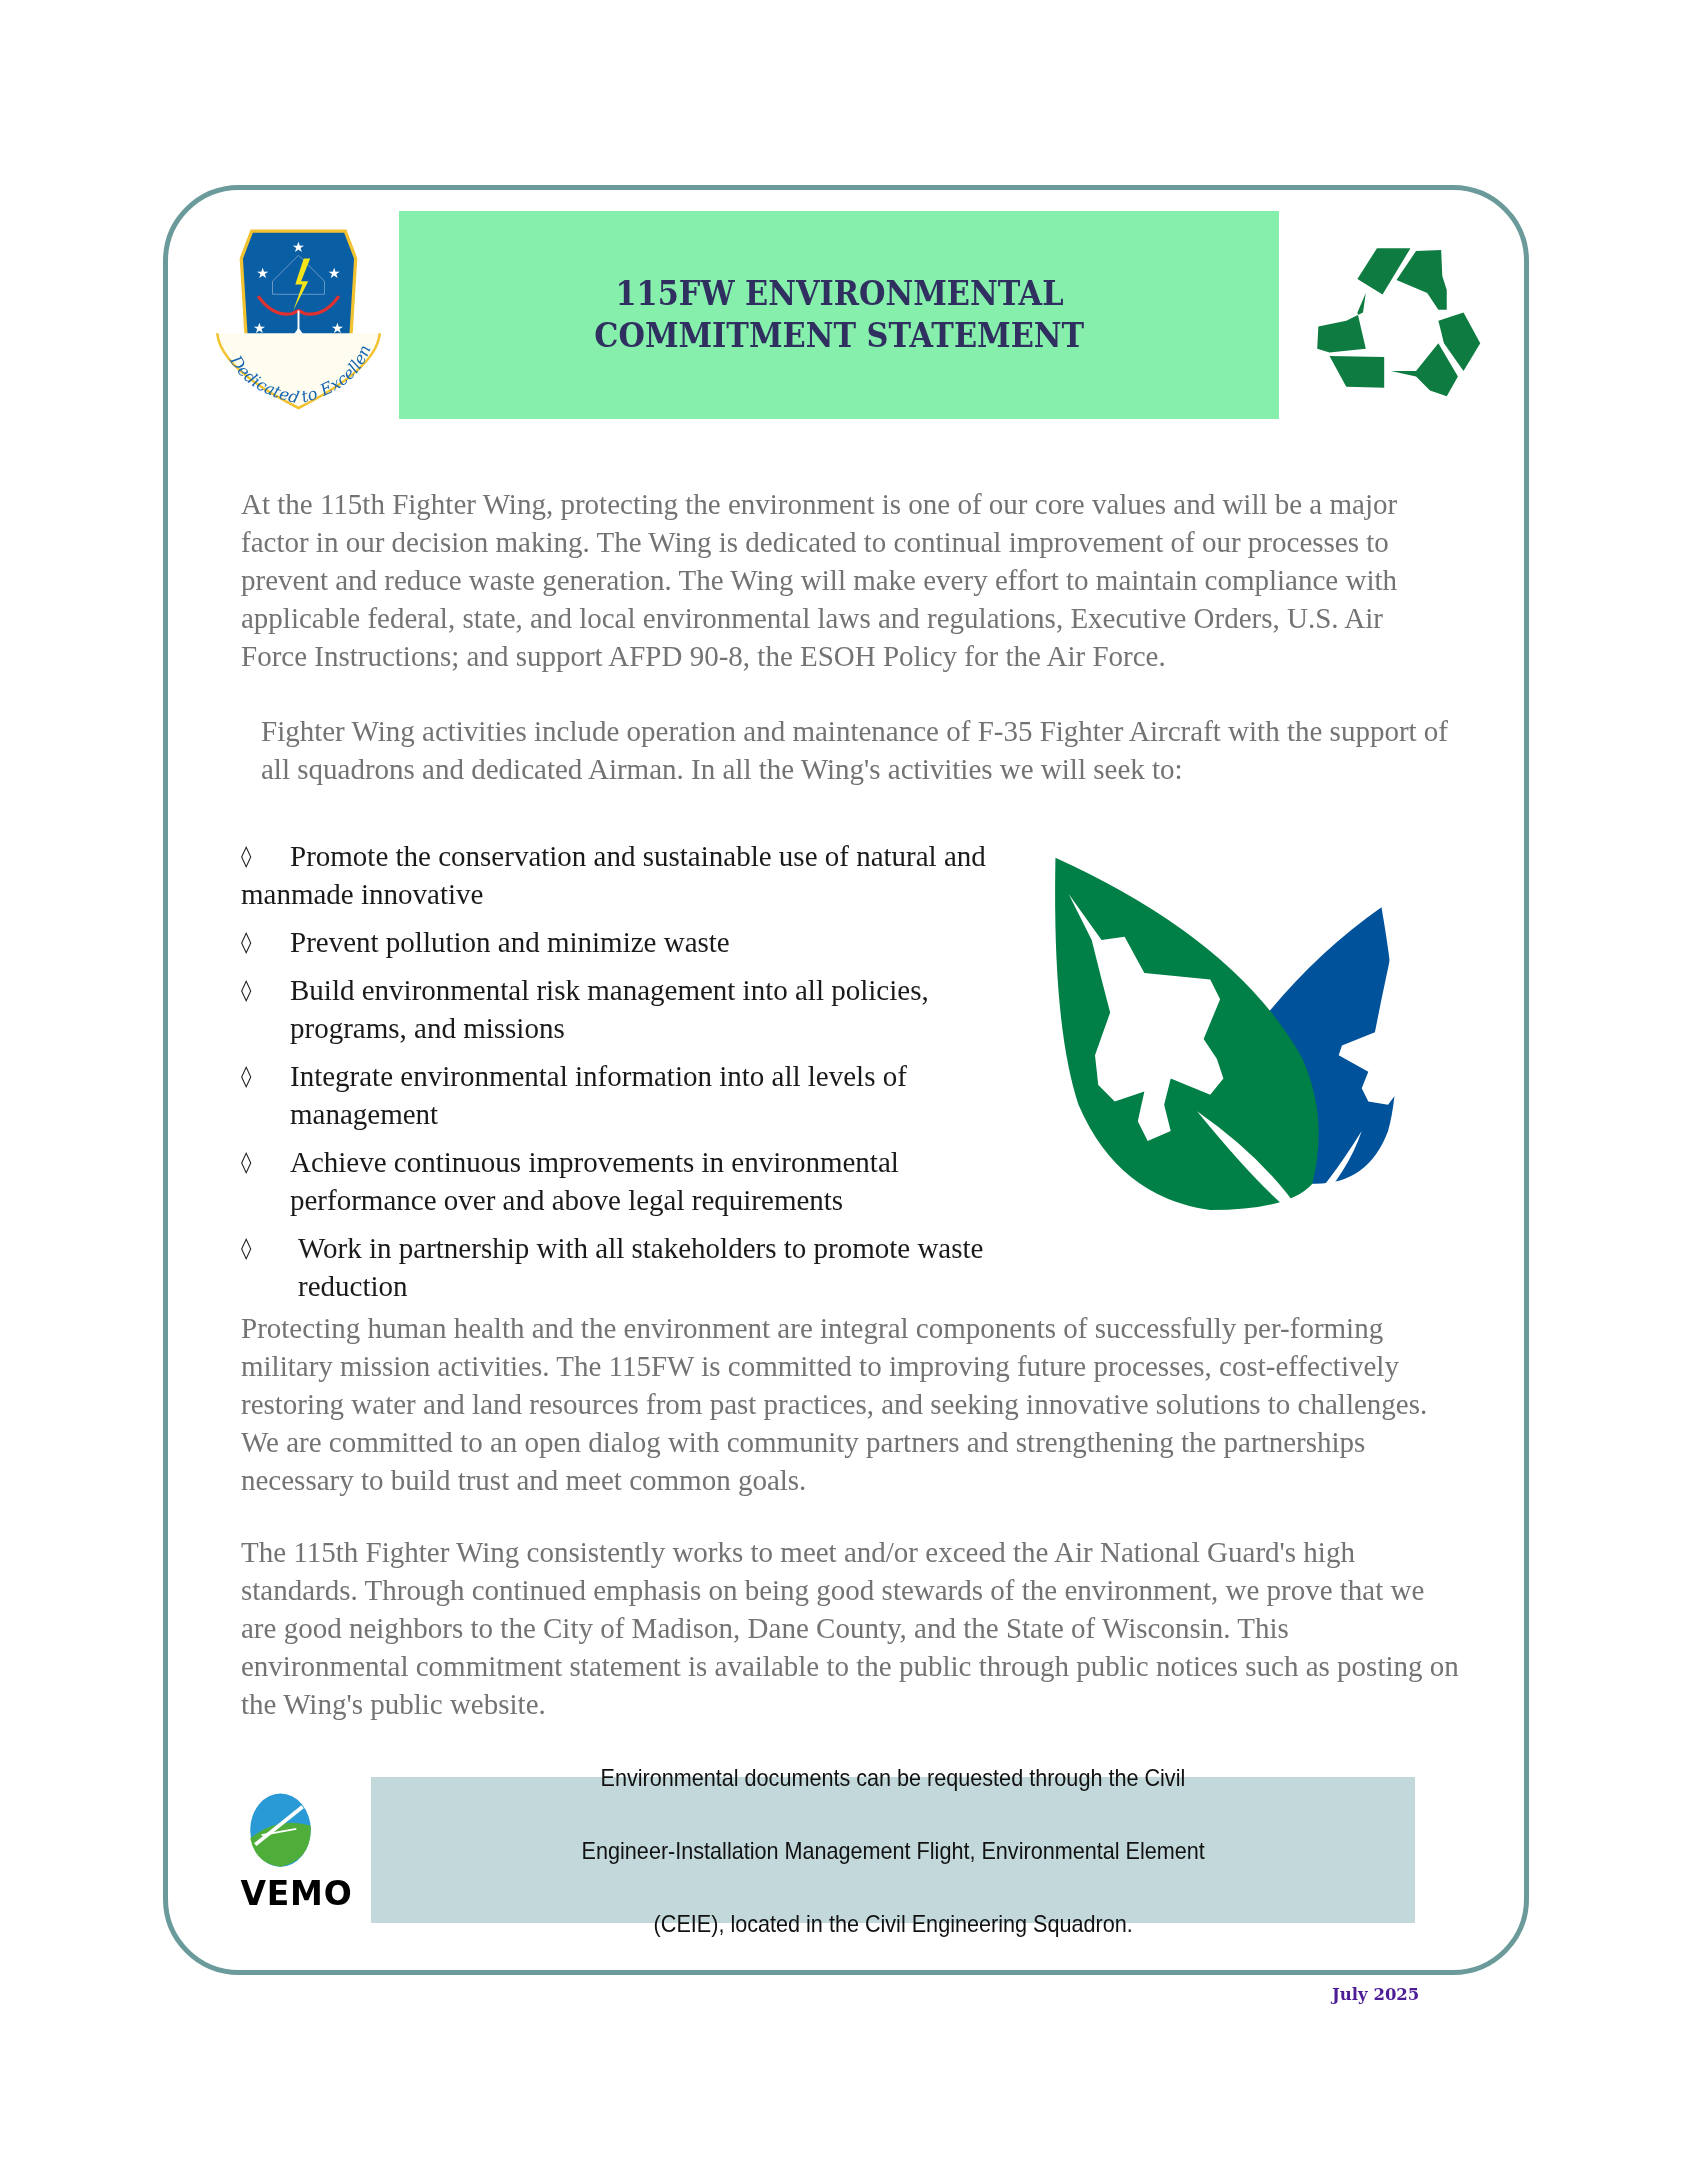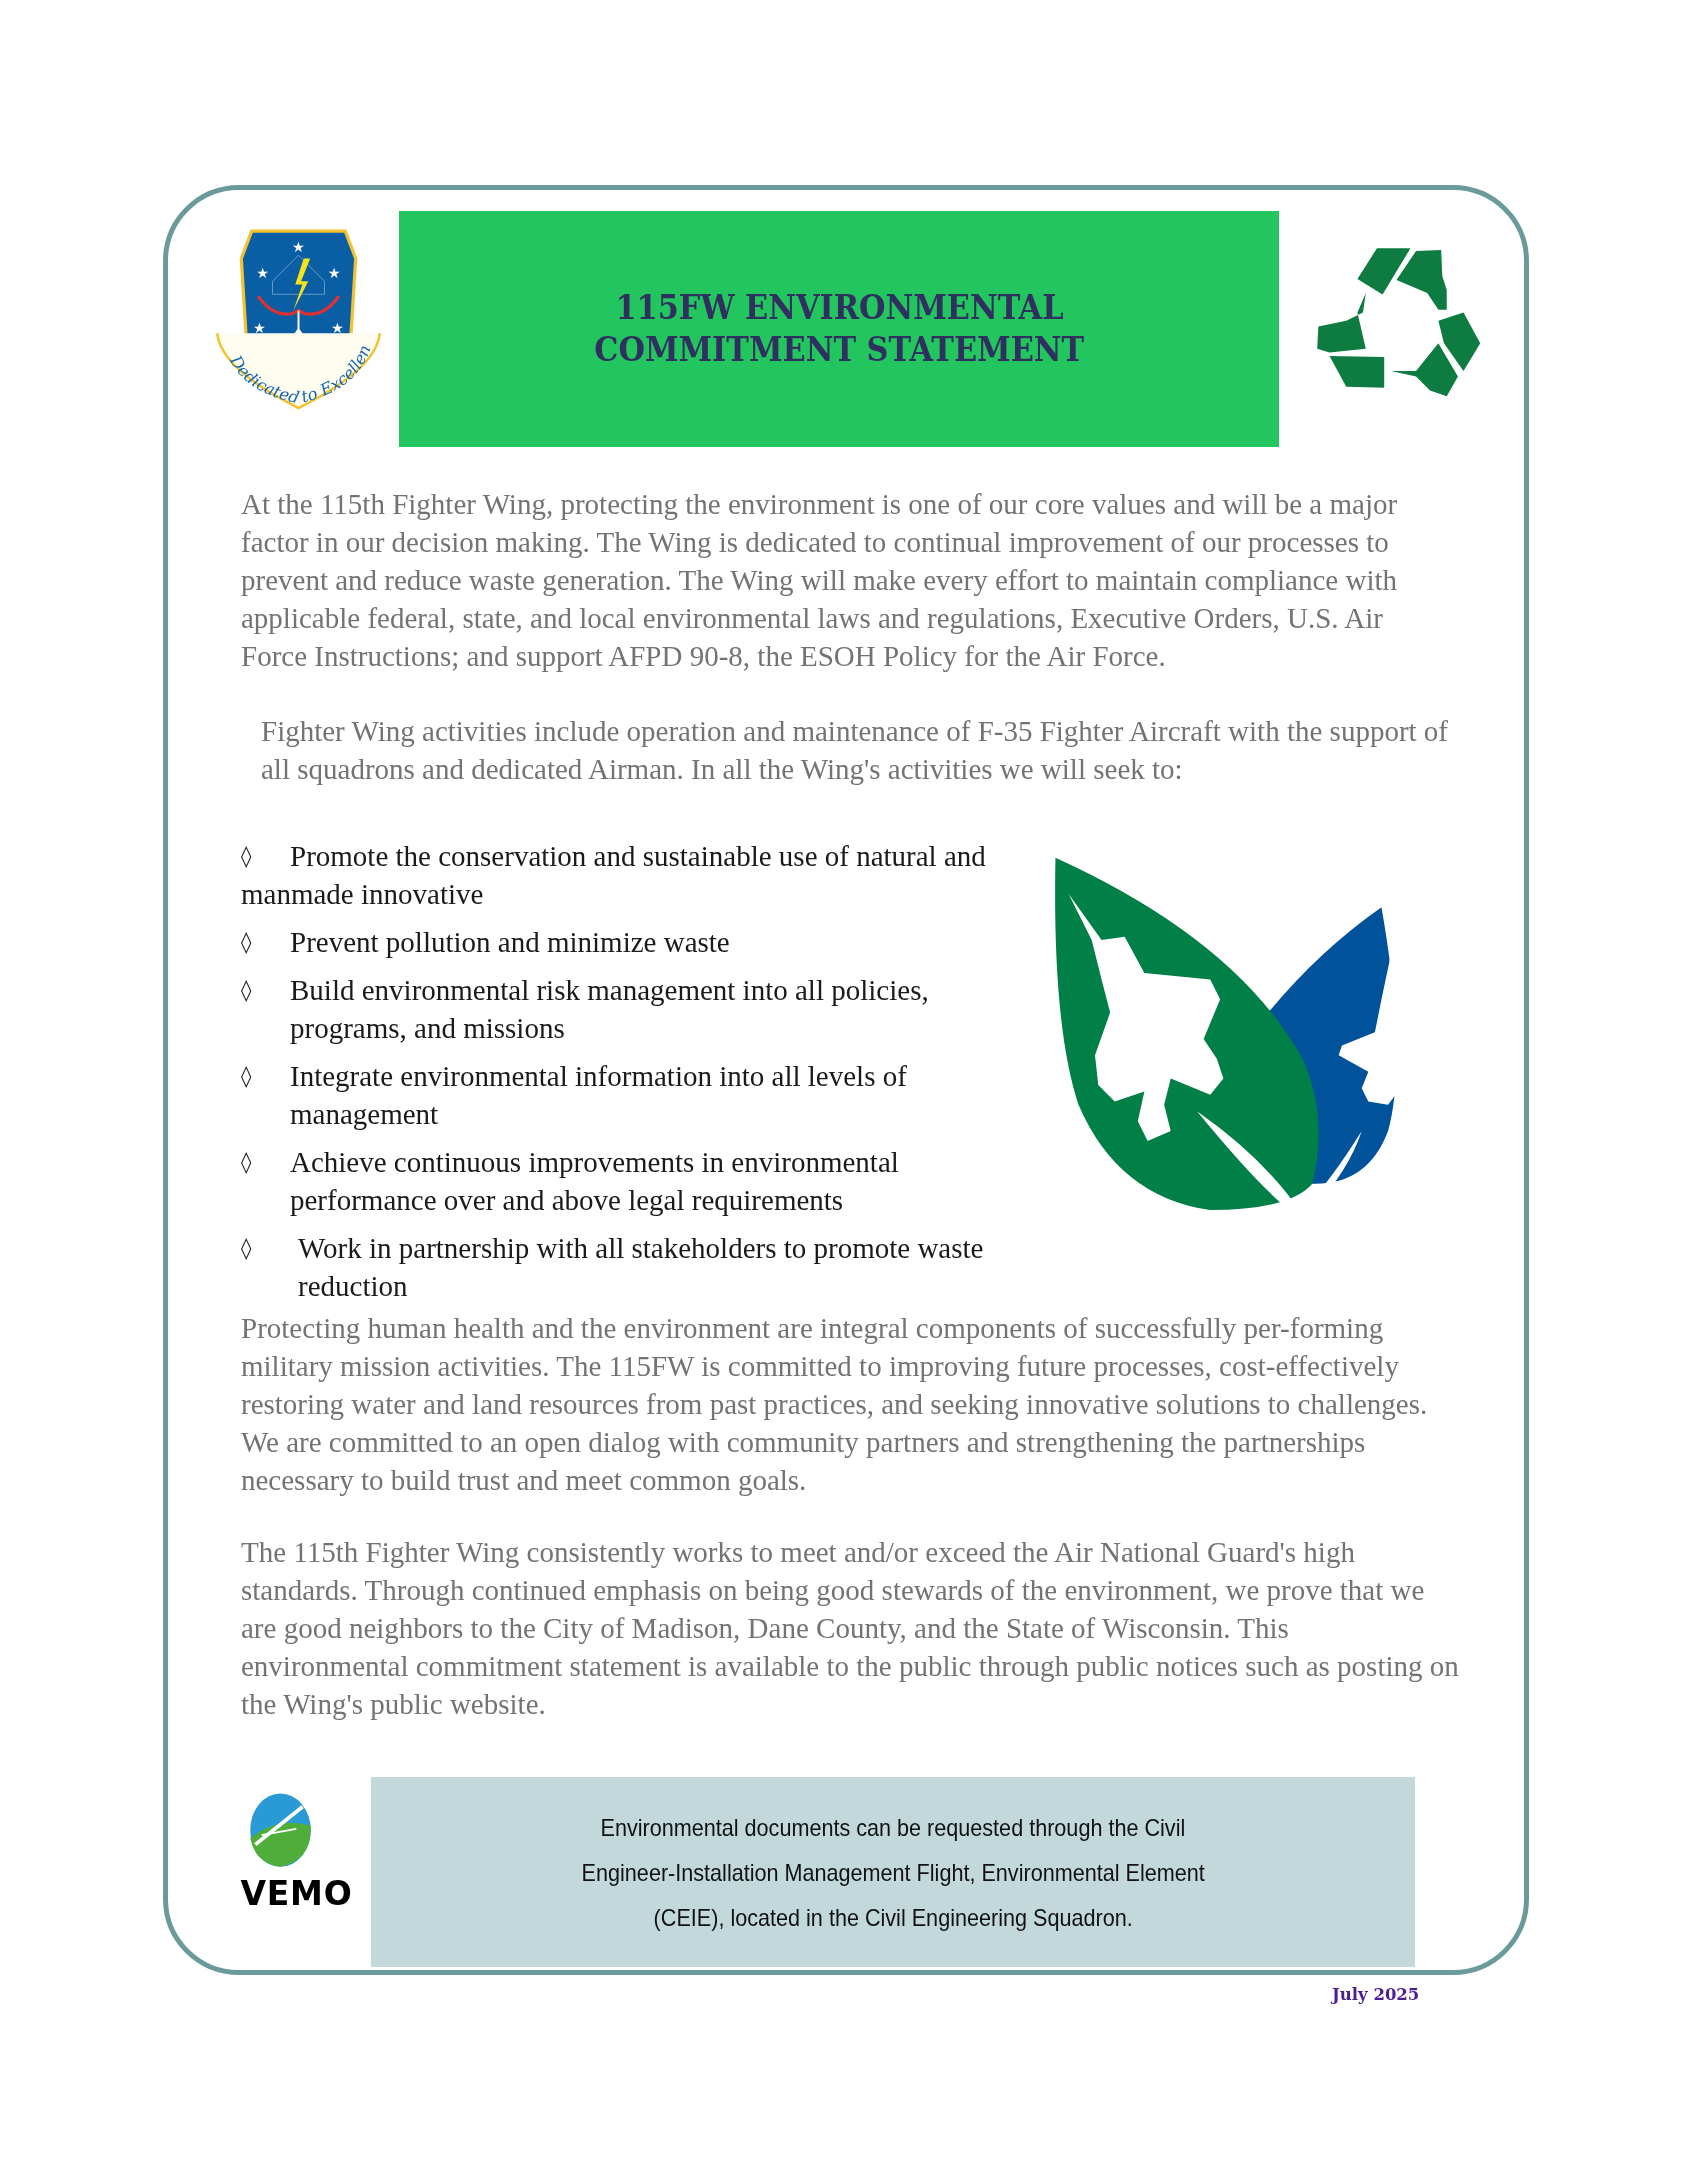--- a/index.html
+++ b/index.html
@@ -1,36 +1,36 @@
 <!DOCTYPE html>
 <html style="font-size:10.6px"><head>
 <meta charset="utf-8">
 <style>
   html, body { margin:0; padding:0; background:#ffffff; }
   body { width:1681px; height:2183px; position:relative; overflow:hidden; font-family:"Liberation Serif", serif; color:#1a1a1a; }
   .frame { position:absolute; left:163px; top:185px; width:1366px; height:1790px; border:5.3px solid #6a9a9a; border-radius:76px; box-sizing:border-box; }
-  .title-box { position:absolute; left:399px; top:211px; width:880px; height:236px; background:#22c55e; display:flex; flex-direction:column; align-items:center; justify-content:center; }
+  .title-box { position:absolute; left:399px; top:211px; width:880px; height:208px; background:#86efac; display:flex; flex-direction:column; align-items:center; justify-content:center; }
   .title-line { font-family:"DejaVu Serif", serif; font-weight:bold; font-size:33px; color:#2f3060; letter-spacing:0px; line-height:42px; transform:scaleX(0.92); }
   .shield { position:absolute; left:201px; top:218px; width:195px; height:198px; }
   .recycle { position:absolute; left:1296px; top:224px; width:201px; height:188px; }
   .body-text { position:absolute; left:241px; font-size:29px; line-height:38px; color:#737373; }
   .p1 { top:485px; width:1207px; }
   .p2 { top:712px; width:1213px;margin-left:20px; }
   .bullets { position:absolute; left:241px; top:837px; width:778px; font-size:29px; line-height:38px; }
   .bullet { position:relative; margin-bottom:10px; padding-left:49px; }
   .bullet .mark { position:absolute; left:0; top:0; font-family:"DejaVu Sans", sans-serif; font-size:21px; }
   .bullet.hang0 { padding-left:0; text-indent:49px; }
   .bullet.hang0 .mark { text-indent:0; }
   .bullet.w-extra { padding-left:57px; }
   .leaf { position:absolute; left:1039px; top:841px; width:382px; height:376px; }
   .p3 { top:1309px; width:1220px; }
   .p4 { top:1533px; width:1220px; }
   .vemo { position:absolute; left:198px; top:1784px; width:165px; height:129px; }
   .vemo-word { position:absolute; left:16px; bottom:0; width:100%; text-align:center; font-family:"DejaVu Sans", sans-serif; font-weight:bold; font-size:33px; color:#000000; letter-spacing:0.7px; }
-  .info-box { position:absolute; left:371px; top:1777px; width:1044px; height:190px; background:#c2d8da; display:flex; flex-direction:column; align-items:center; justify-content:center; }
+  .info-box { position:absolute; left:371px; top:1777px; width:1044px; height:146px; background:#c2d8da; display:flex; flex-direction:column; align-items:center; justify-content:center;gap:28px; }
   .info-line { font-family:"Liberation Sans", sans-serif; font-size:24px; line-height:45px; color:#111; transform:scaleX(0.9); }
   .date { position:absolute; left:1332px; top:1985px; font-family:"DejaVu Serif", serif; font-weight:bold; font-size:16.5px; color:#4c1d95; }
 </style>
 </head>
 <body>
 
 <div class="frame"></div>
 
 <svg class="shield" viewBox="0 0 300 300">
   <path d="M78 18 L222 18 L238 60 L230 190 Q150 260 150 270 Q150 260 70 190 L62 60 Z" fill="#0a5ea4" stroke="#f2c230" stroke-width="5"></path>

